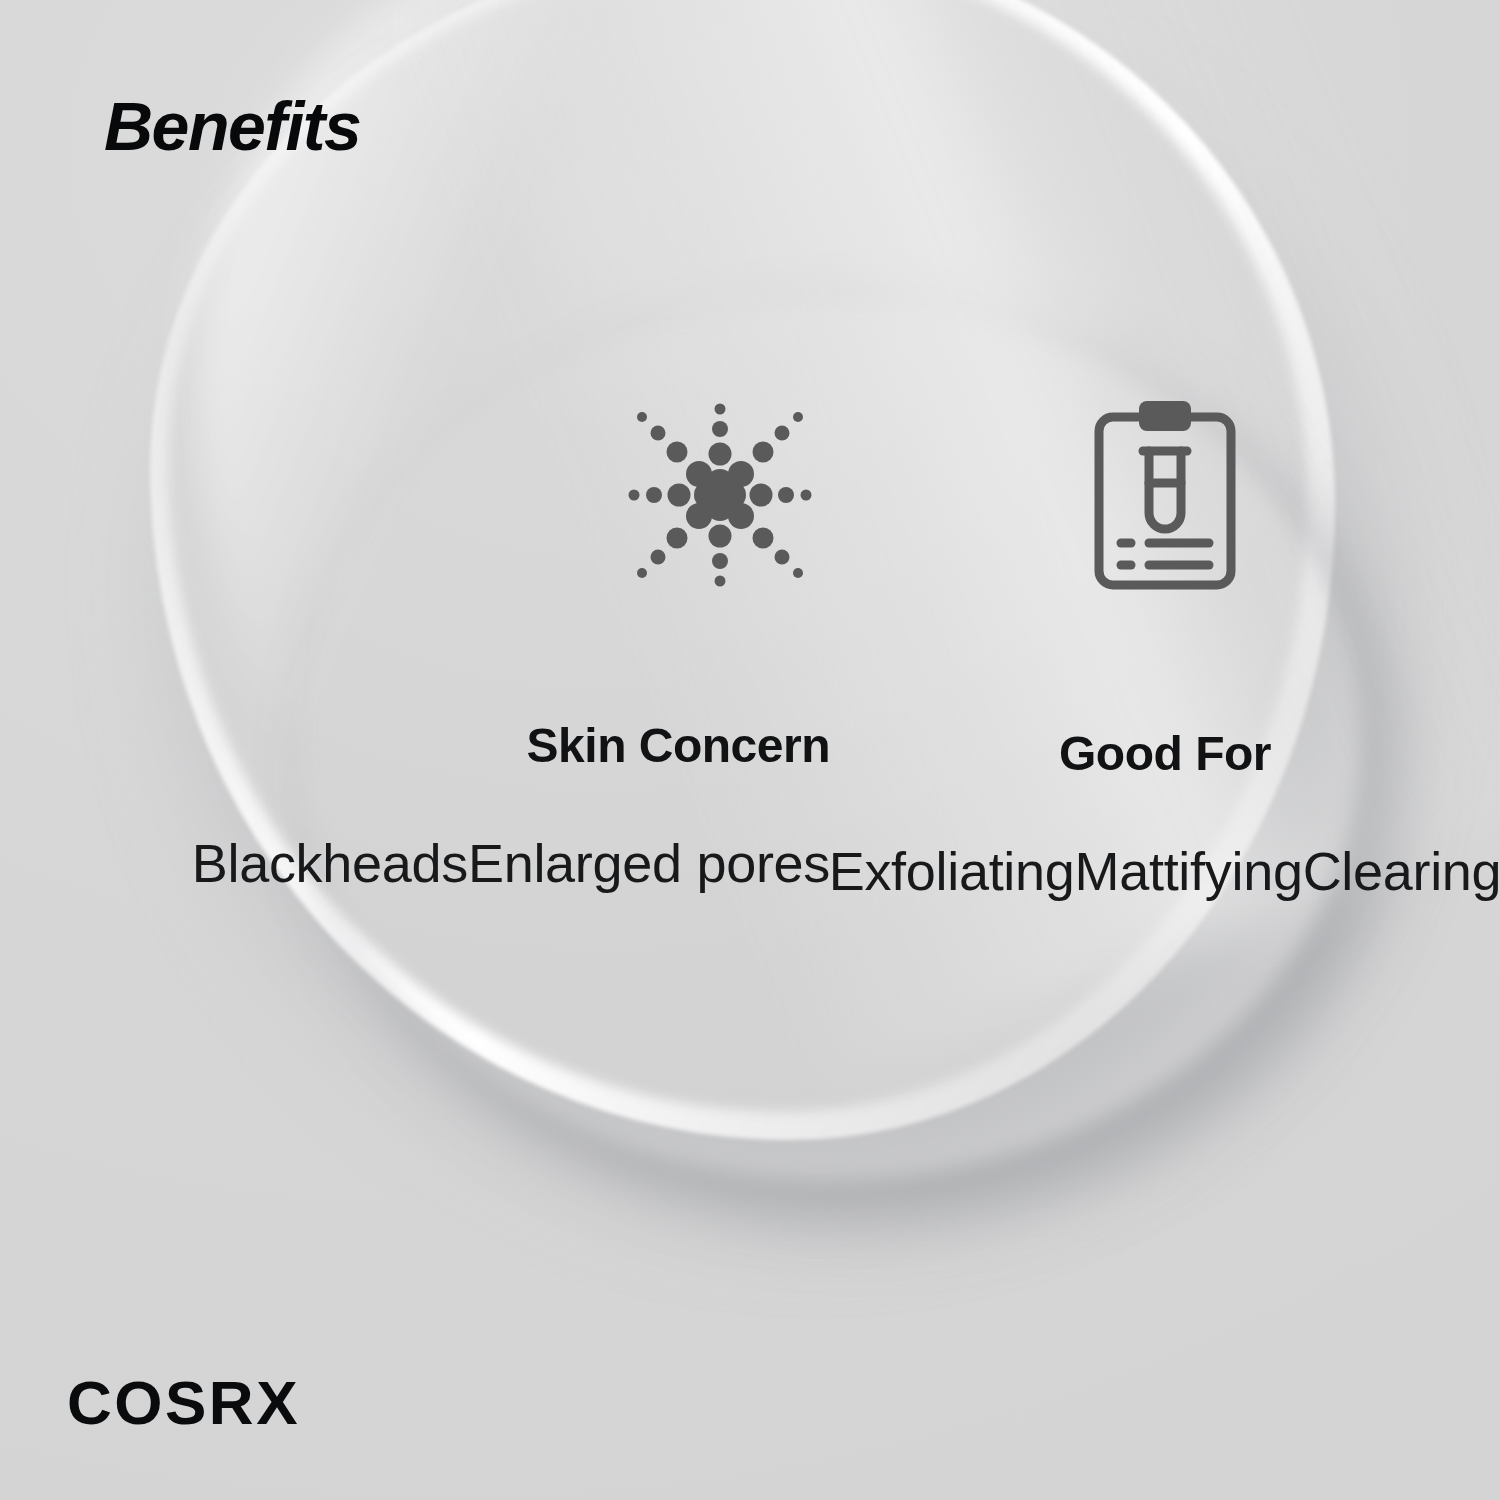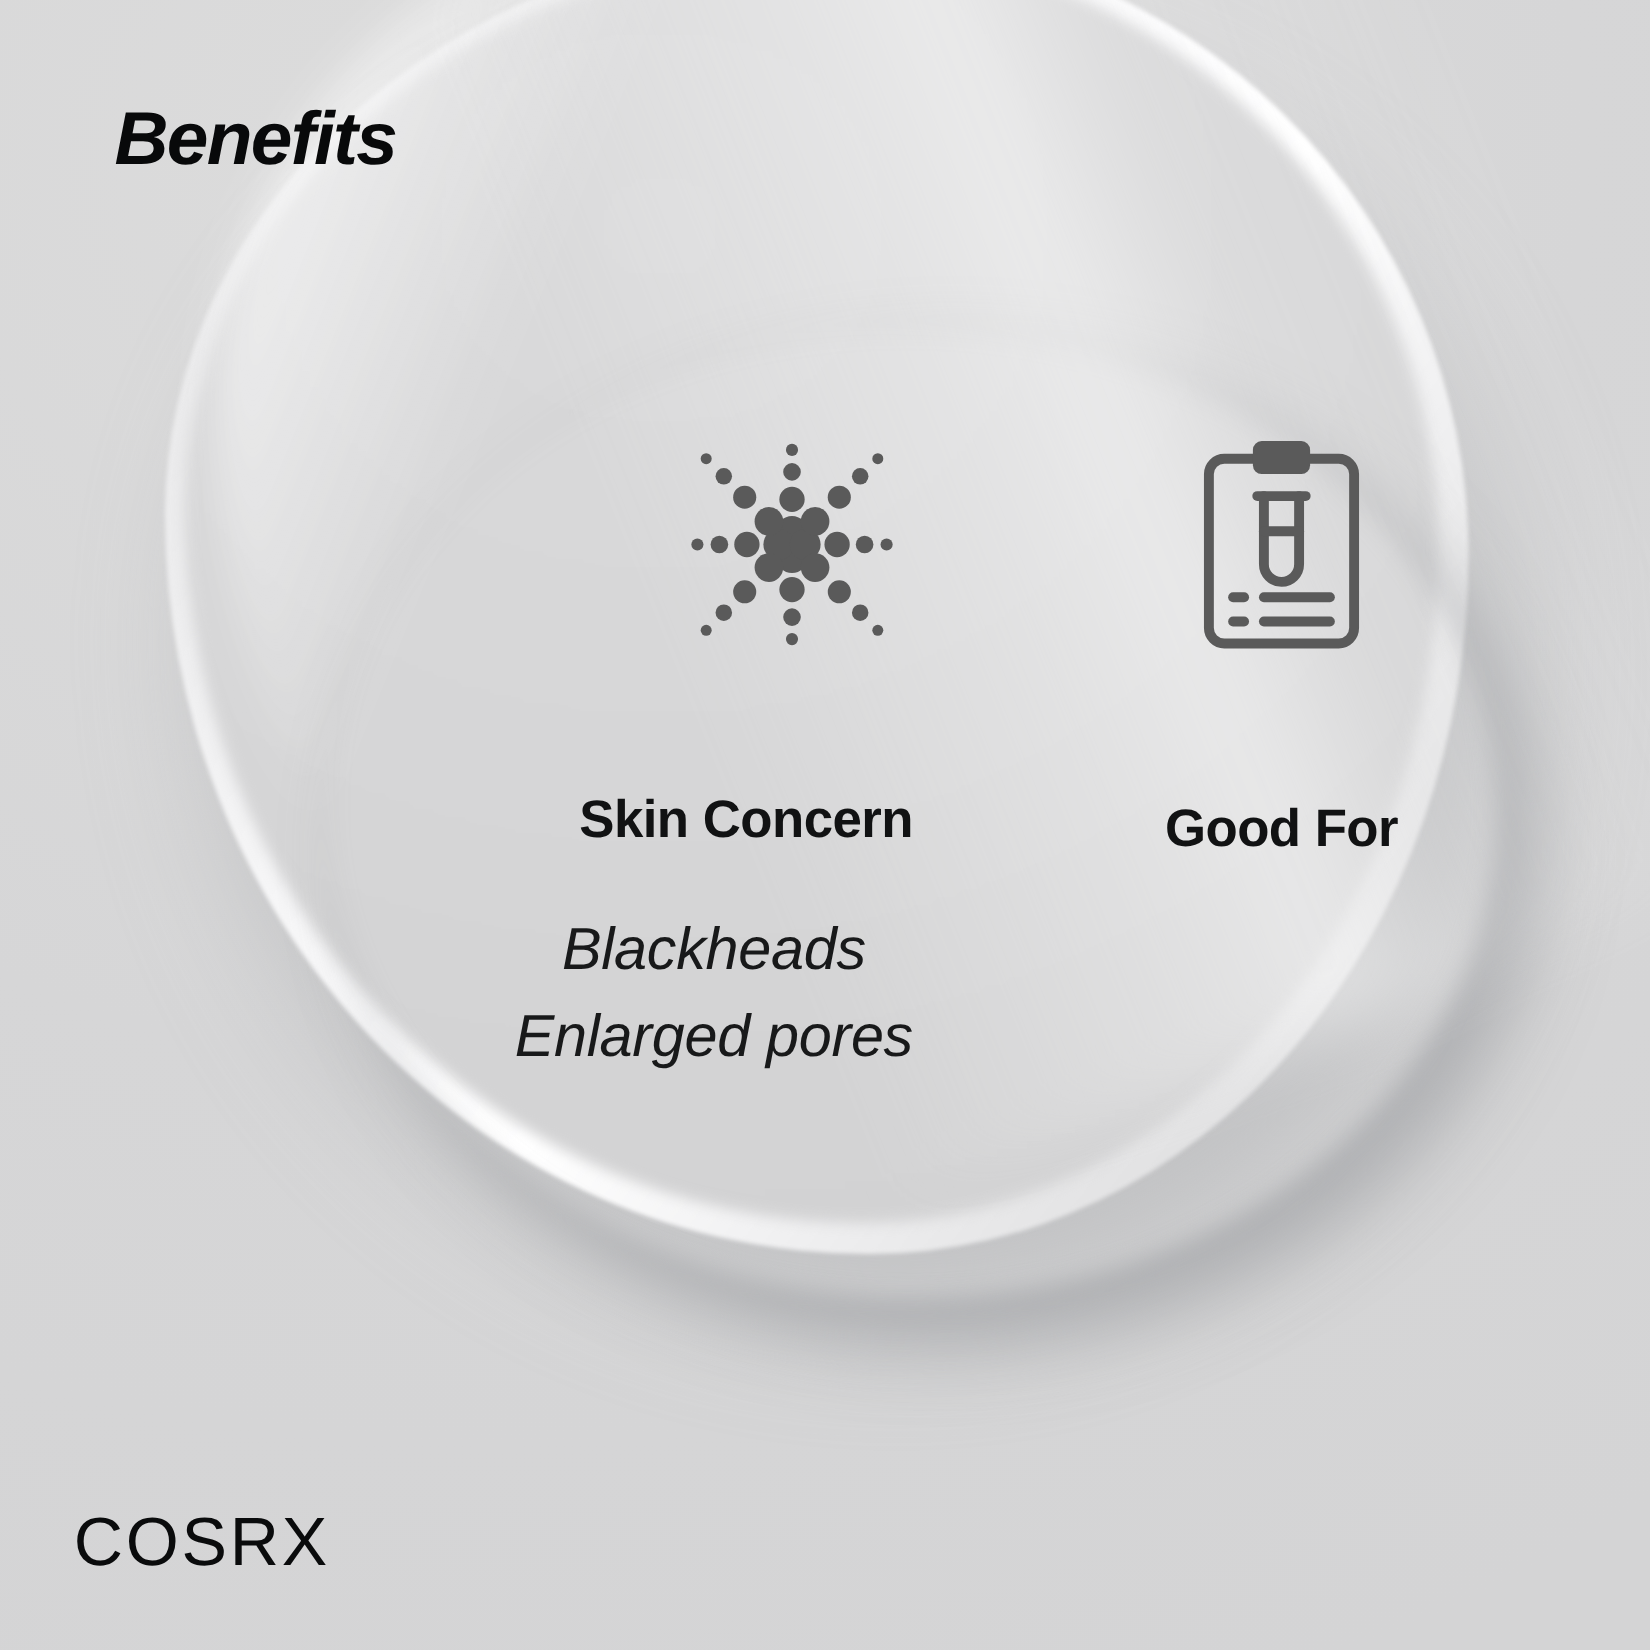--- a/index.html
+++ b/index.html
@@ -156,39 +156,38 @@
     color: #111213;
     letter-spacing: -.5px;
     margin-top: 102px;
     line-height: 1;
     white-space: nowrap;
   }
 
   .col-items {
     margin-top: 54px;
     display: flex;
-    flex-direction: column;
+    flex-direction: row;
     align-items: center;
-    font-style: italic;
   }
   .col-item {
     font-size: 54px;
     font-weight: 400;
     color: #18191a;
     line-height: 1.47;
     white-space: nowrap;
     letter-spacing: -.3px;
   }
 
   #brand-logo {
     position: absolute;
     left: 67px;
     top: 1372px;
     font-size: 62px;
-    font-weight: 400;
+    font-weight: 700;
     letter-spacing: 2.5px;
     color: #0a0b0c;
     line-height: 1;
   }
 
   svg { display: block; }
 </style>
 </head>
 <body>
 
@@ -288,19 +287,24 @@
             <line x1="62" y1="148" x2="122" y2="148"></line>
 
             <line x1="34" y1="170" x2="44" y2="170"></line>
             <line x1="62" y1="170" x2="122" y2="170"></line>
           </g>
         </svg>
       </div>
 
       <div class="col-heading">Good For</div>
 
+      <div class="col-items">
+        <div class="col-item">Exfoliating</div>
+        <div class="col-item">Mattifying</div>
+        <div class="col-item">Clearing</div>
+      </div>
     </div>
 
   </div>
 
   <div id="brand-logo">COSRX</div>
 
 </div>
 
 </body></html>

